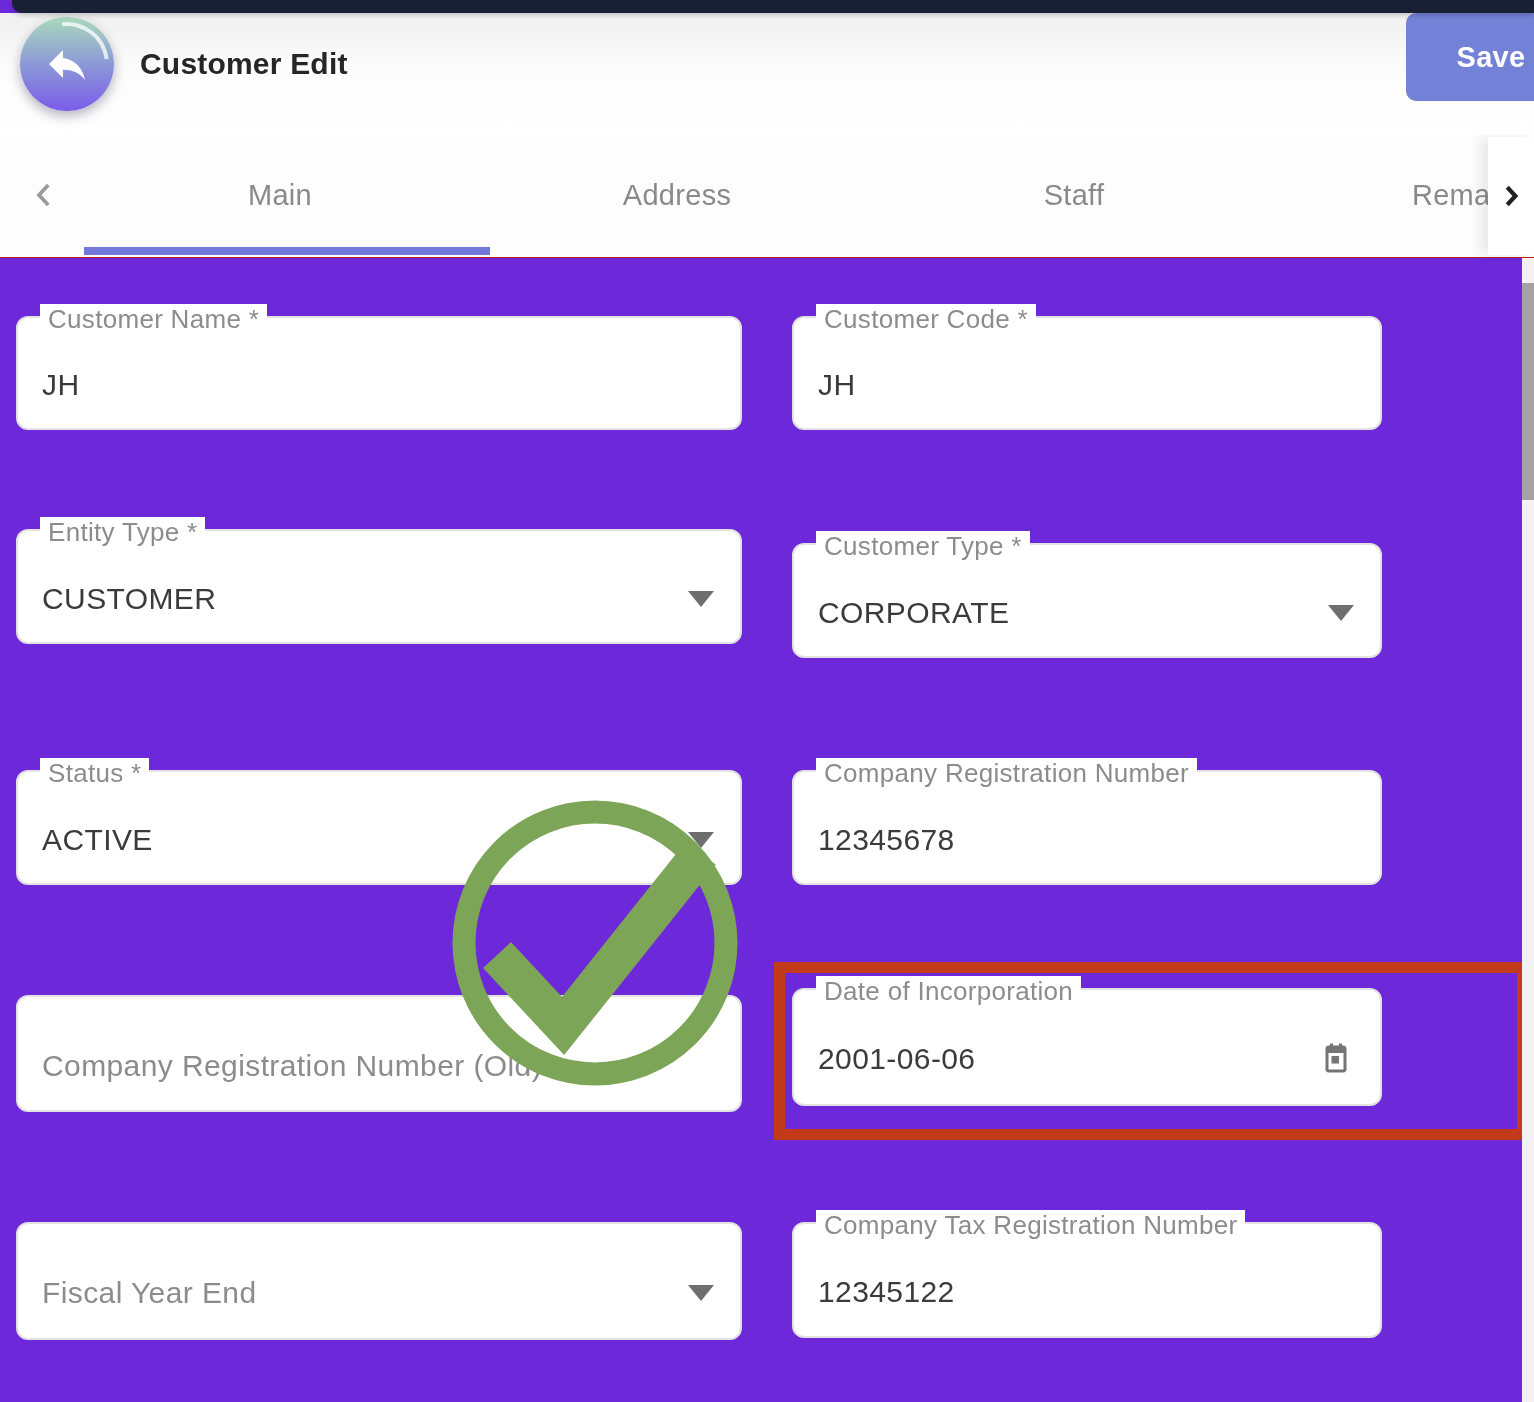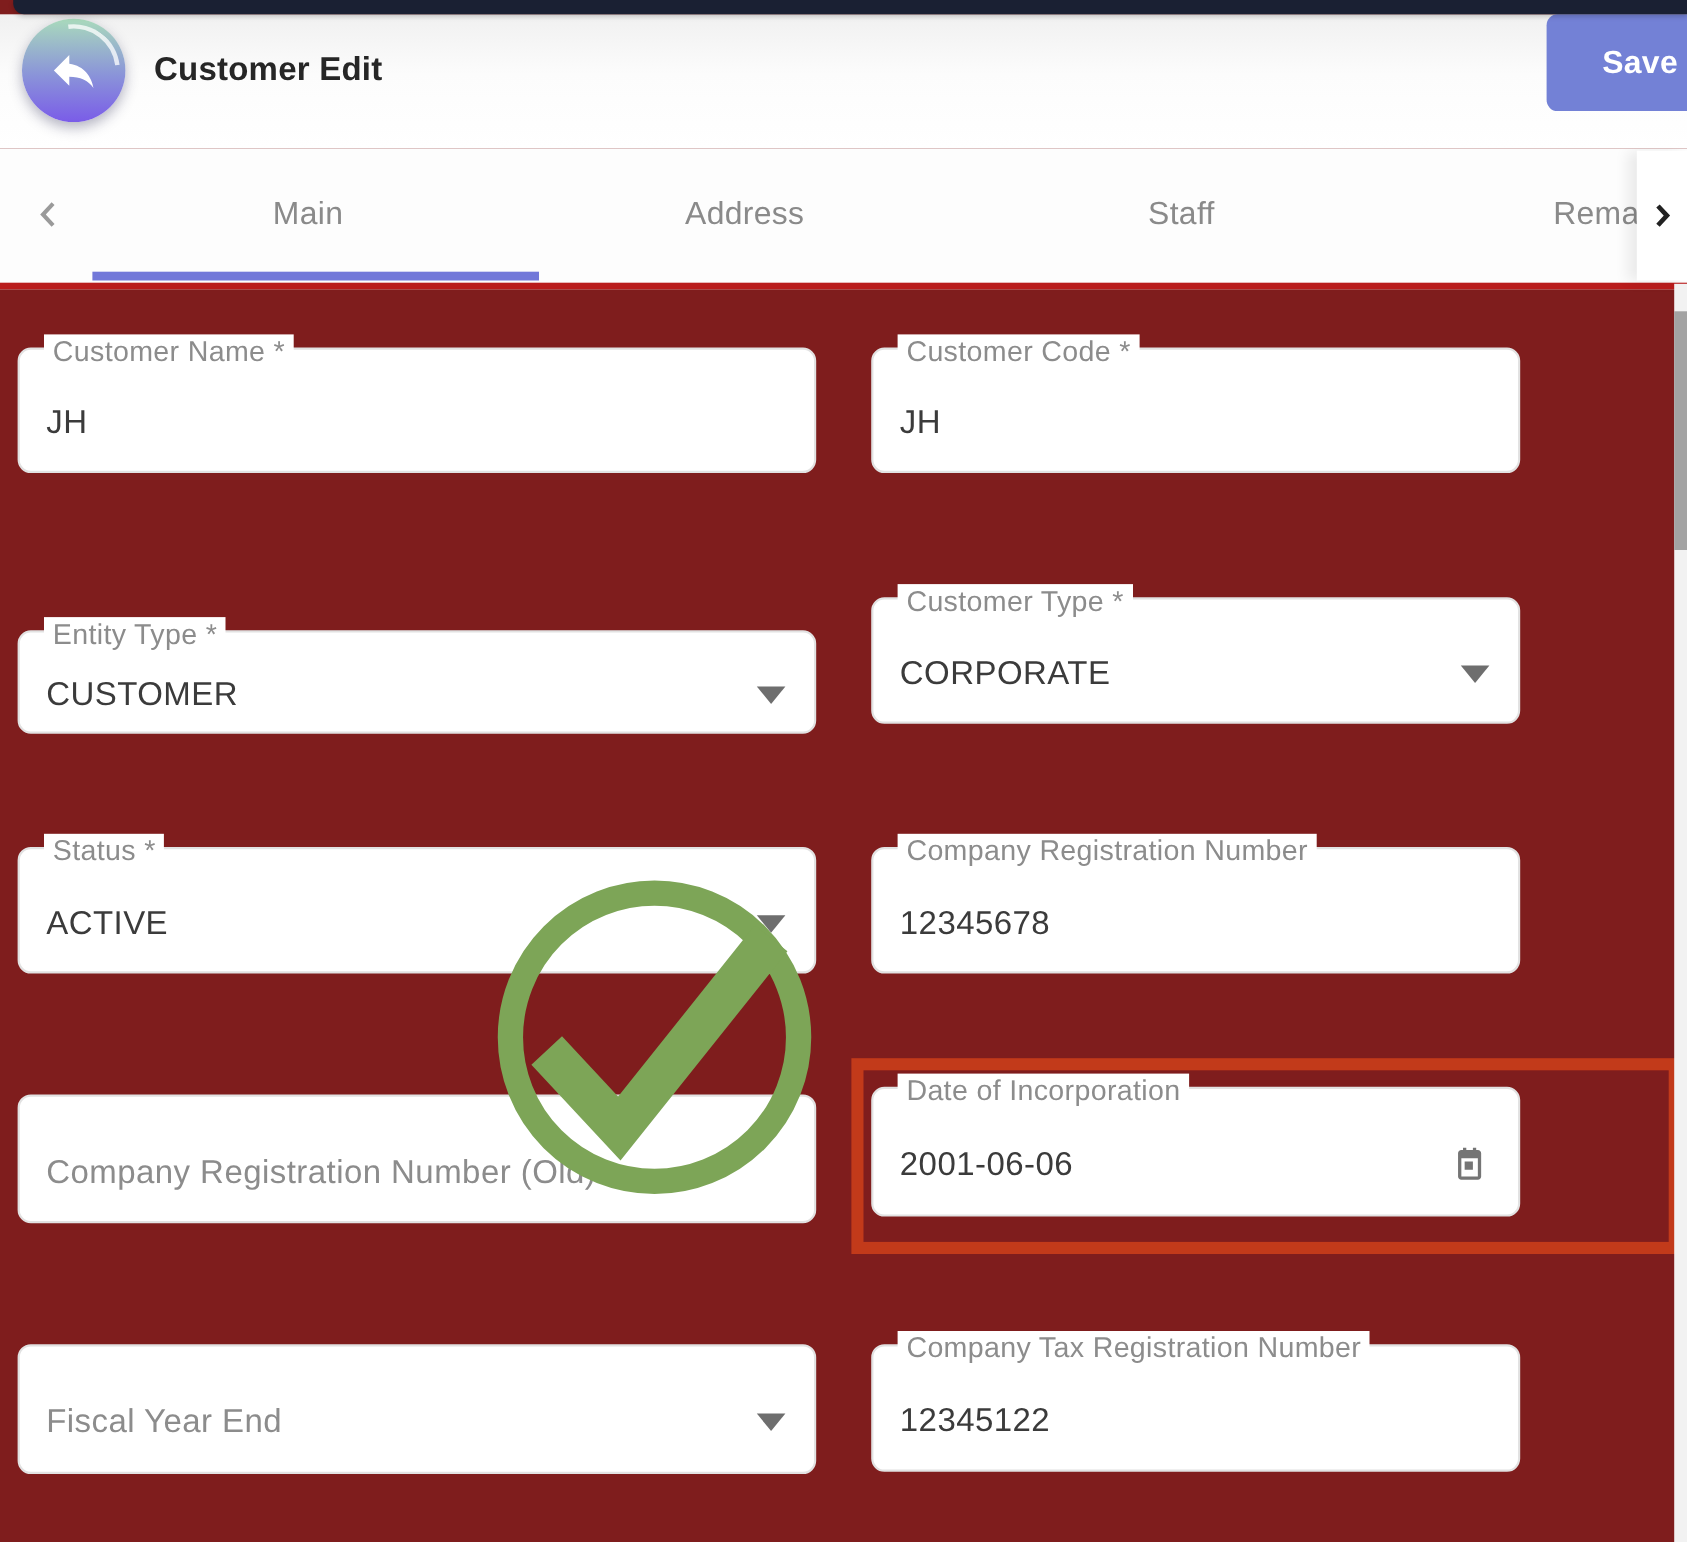--- a/index.html
+++ b/index.html
@@ -1,17 +1,17 @@
 <!DOCTYPE html>
 <html><head>
 <meta charset="utf-8">
 <style>
   html,body{margin:0;padding:0;background:#ffffff;}
   body{font-family:"Liberation Sans", sans-serif; -webkit-font-smoothing:antialiased;}
-  #app{position:relative;width:1534px;height:1402px;overflow:hidden;background:#7f1d1d;}
+  #app{position:relative;width:1534px;height:1402px;overflow:hidden;background:#6d28d9;}
 
   
   .topbar{position:absolute;top:0;left:12px;right:0;height:13px;background:#1a2033;
           border-bottom-left-radius:10px;box-shadow:0 2px 5px rgba(0,0,0,.2);z-index:4;}
 
   
   .header{position:absolute;top:13px;left:0;right:0;height:122px;
           background:linear-gradient(#f0f0f0,#fcfcfc 45%,#ffffff);z-index:3;}
   .back-btn{position:absolute;left:20px;top:4px;width:94px;height:94px;border-radius:50%;
             background:linear-gradient(180deg,#a9dabc 0%,#8a93d9 55%,#7a5ce8 100%);
@@ -19,21 +19,21 @@
   .back-btn .gloss{position:absolute;inset:5px;border-radius:50%;border:4px solid transparent;
             border-top-color:rgba(255,255,255,.75);transform:rotate(38deg);}
   .page-title{position:absolute;left:140px;top:0;height:102px;display:flex;align-items:center;
             font-size:30px;font-weight:700;color:#262626;letter-spacing:.2px;}
   .save-btn{position:absolute;left:1406px;top:0;width:170px;height:88px;border-radius:10px;
             background:#7381d6;color:#ffffff;font-size:29px;font-weight:600;letter-spacing:.3px;
             display:flex;align-items:center;justify-content:center;border:none;}
 
   
   .tabbar{position:absolute;top:135px;left:0;right:0;height:122px;background:#fdfdfd;
-          border-bottom:6px solid #b91c1c;z-index:2;}
+          border-bottom:1px solid #b91c1c;z-index:2;}
   .tab-scroll-left{position:absolute;left:24px;top:0;height:120px;width:40px;display:flex;
           align-items:center;justify-content:center;}
   .tab{position:absolute;top:0;height:120px;width:394px;display:flex;align-items:center;
           justify-content:center;font-size:29px;color:#8a8a8a;letter-spacing:.3px;white-space:nowrap;}
   .tab-main{left:83px;} .tab-address{left:480px;} .tab-staff{left:877px;} .tab-remarks{left:1274px;}
   .tab-indicator{position:absolute;left:84px;bottom:2px;width:406px;height:8px;background:#7278d9;}
   .tab-scroll-right-panel{position:absolute;right:0;top:2px;width:46px;height:118px;background:#ffffff;
           box-shadow:-8px 0 12px rgba(0,0,0,.08);display:flex;align-items:center;justify-content:center;z-index:3;}
 
   
@@ -95,21 +95,21 @@
 
   <div class="field col-l" style="top:316px;height:114px;">
     <span class="f-label">Customer Name *</span>
     <span class="f-value">JH</span>
   </div>
   <div class="field col-r" style="top:316px;height:114px;">
     <span class="f-label">Customer Code *</span>
     <span class="f-value">JH</span>
   </div>
 
-  <div class="field col-l" style="top:573px;height:94px;gap:18px;">
+  <div class="field col-l" style="top:529px;height:115px;gap:18px;">
     <span class="f-label">Entity Type *</span>
     <span class="f-value">CUSTOMER</span>
     <span class="dd-arrow"></span>
   </div>
   <div class="field col-l" style="top:770px;height:115px;">
     <span class="f-label">Status *</span>
     <span class="f-value">ACTIVE</span>
     <span class="dd-arrow"></span>
   </div>
 

